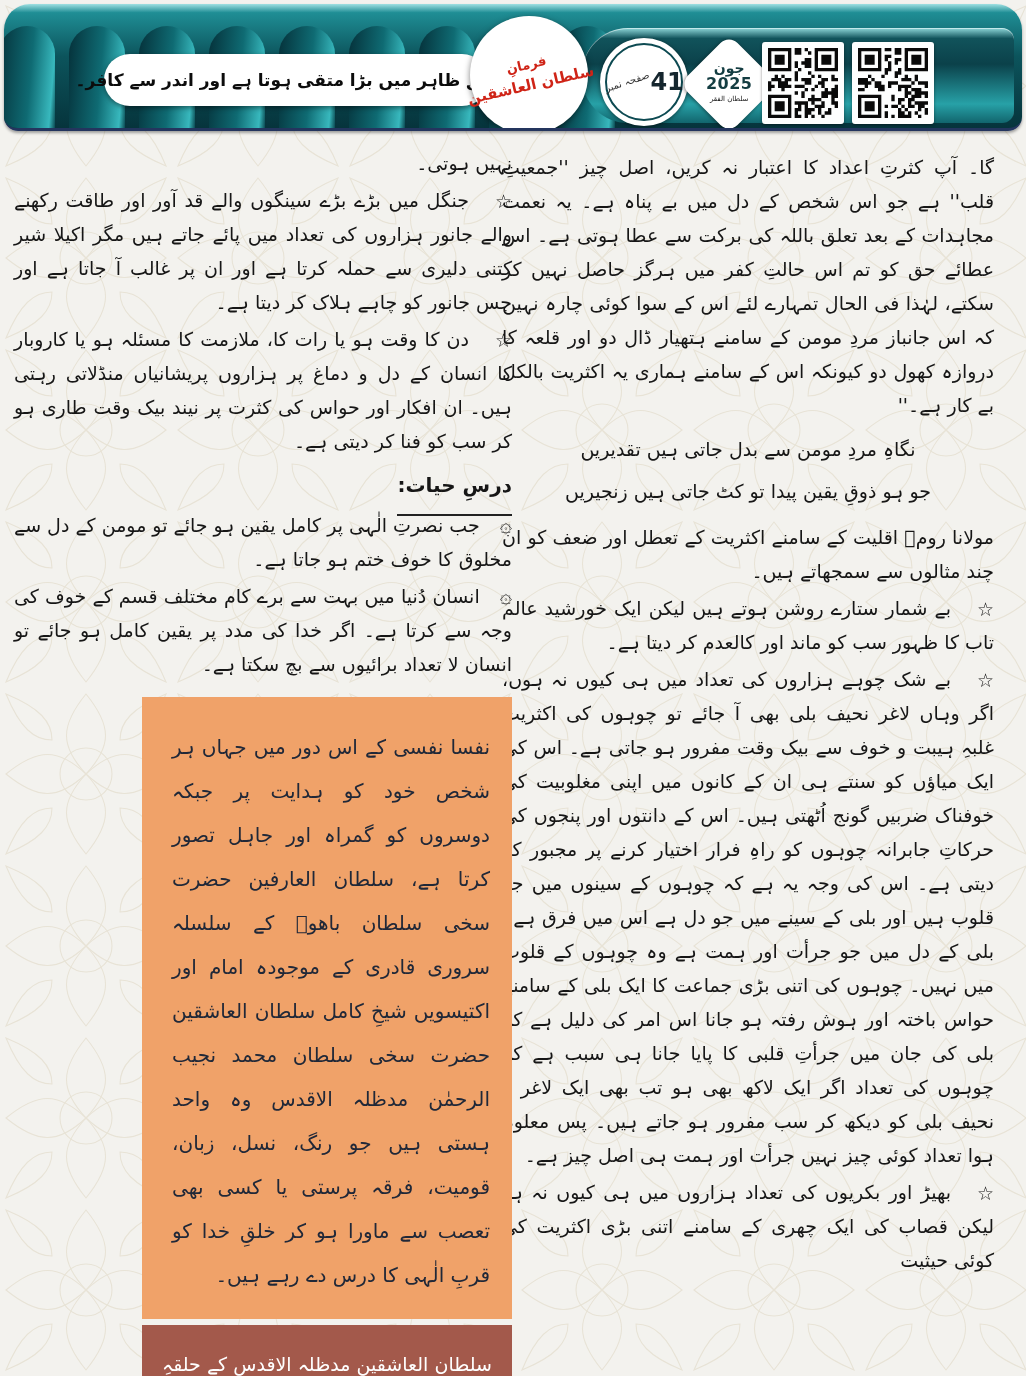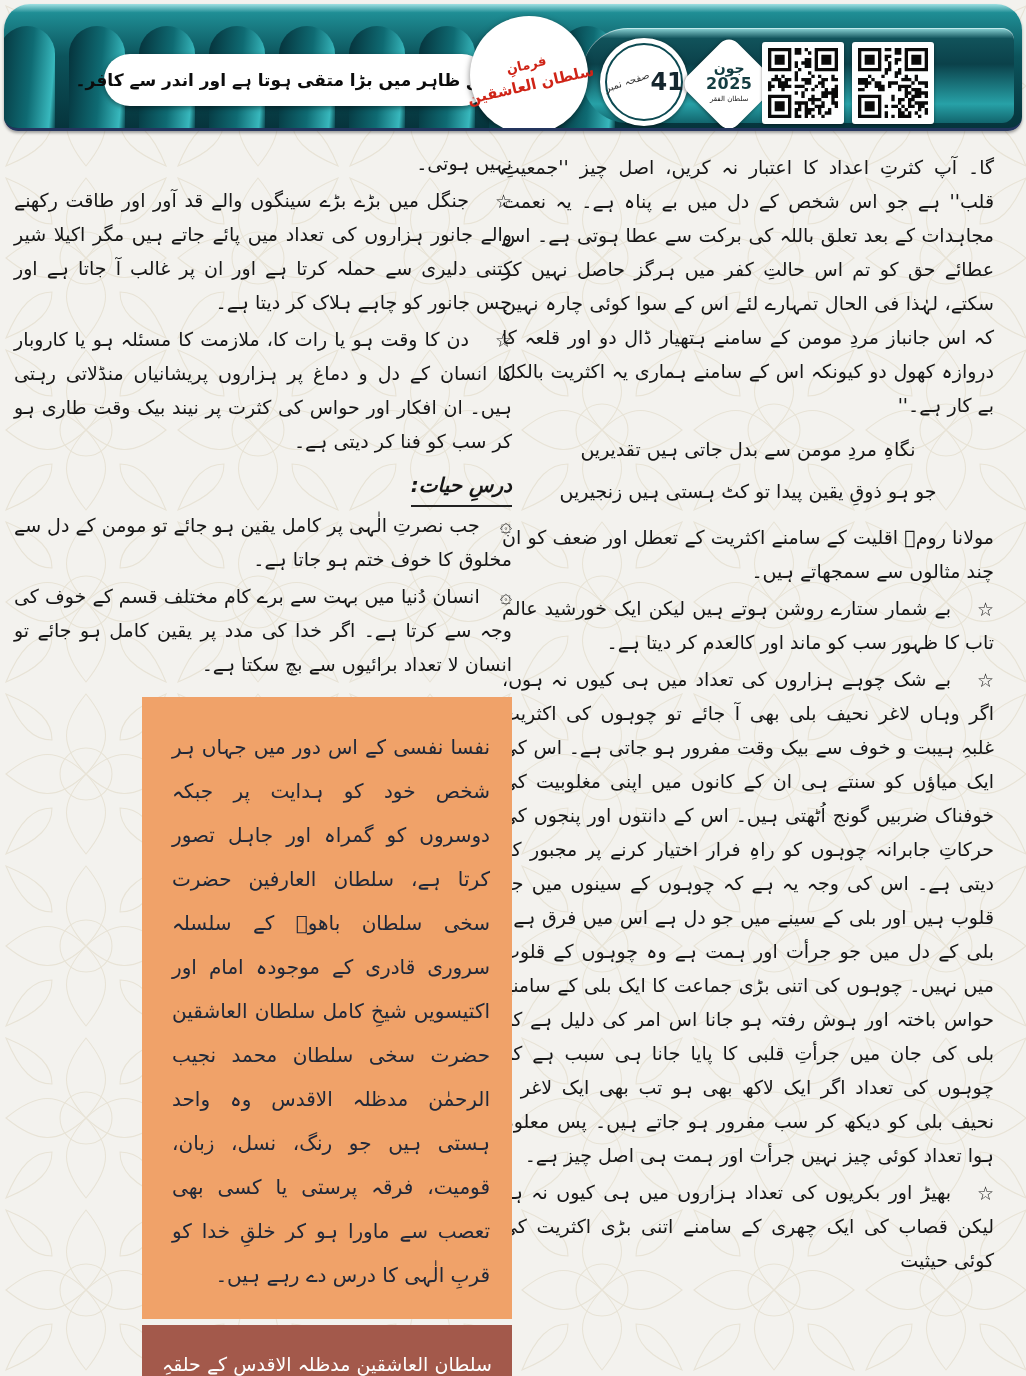--- a/index.html
+++ b/index.html
@@ -84,21 +84,21 @@
     font-size:19px;line-height:34px;text-align:justify;color:#161616;
   }
   .col-right{right:32px;top:150px;width:492px;}
   .col-left{left:14px;top:146px;width:498px;}
   .column p{margin:0 0 3px 0;}
   .bullet-star{display:inline-block;font-size:19px;margin-left:26px;color:#111;transform:translateY(1px);}
   .bullet-orn{display:inline-block;font-size:21px;margin-left:20px;color:#111;}
   .verse{margin:6px 0 8px 0;text-align:center;line-height:42px;}
   .verse div{white-space:nowrap;}
   .section-heading{margin:10px 0 6px 0;font-size:20px;font-weight:600;}
-  .section-heading span{border-bottom:2px solid #222;padding-bottom:8px;font-style:italic;}
+  .section-heading span{border-bottom:2px solid #222;padding-bottom:17px;}
 
   
   .highlight-box{
     width:370px;margin:16px 0 0 auto;direction:rtl;
     background:#f0a269;color:#202838;
     padding:28px 22px 22px 30px;box-sizing:border-box;
     font-size:20px;line-height:44px;text-align:justify;
   }
   .contact-box{
     width:370px;margin:6px 0 0 auto;direction:rtl;
@@ -178,21 +178,21 @@
     <svg viewBox="0 0 63 63">
         <path id="qr2" fill="#0a0a0a" d="M0,0h3v3h-3zM3,0h3v3h-3zM6,0h3v3h-3zM9,0h3v3h-3zM12,0h3v3h-3zM15,0h3v3h-3zM18,0h3v3h-3zM0,3h3v3h-3zM18,3h3v3h-3zM0,6h3v3h-3zM6,6h3v3h-3zM9,6h3v3h-3zM12,6h3v3h-3zM18,6h3v3h-3zM0,9h3v3h-3zM6,9h3v3h-3zM9,9h3v3h-3zM12,9h3v3h-3zM18,9h3v3h-3zM0,12h3v3h-3zM6,12h3v3h-3zM9,12h3v3h-3zM12,12h3v3h-3zM18,12h3v3h-3zM0,15h3v3h-3zM18,15h3v3h-3zM0,18h3v3h-3zM3,18h3v3h-3zM6,18h3v3h-3zM9,18h3v3h-3zM12,18h3v3h-3zM15,18h3v3h-3zM18,18h3v3h-3zM42,0h3v3h-3zM45,0h3v3h-3zM48,0h3v3h-3zM51,0h3v3h-3zM54,0h3v3h-3zM57,0h3v3h-3zM60,0h3v3h-3zM42,3h3v3h-3zM60,3h3v3h-3zM42,6h3v3h-3zM48,6h3v3h-3zM51,6h3v3h-3zM54,6h3v3h-3zM60,6h3v3h-3zM42,9h3v3h-3zM48,9h3v3h-3zM51,9h3v3h-3zM54,9h3v3h-3zM60,9h3v3h-3zM42,12h3v3h-3zM48,12h3v3h-3zM51,12h3v3h-3zM54,12h3v3h-3zM60,12h3v3h-3zM42,15h3v3h-3zM60,15h3v3h-3zM42,18h3v3h-3zM45,18h3v3h-3zM48,18h3v3h-3zM51,18h3v3h-3zM54,18h3v3h-3zM57,18h3v3h-3zM60,18h3v3h-3zM0,42h3v3h-3zM3,42h3v3h-3zM6,42h3v3h-3zM9,42h3v3h-3zM12,42h3v3h-3zM15,42h3v3h-3zM18,42h3v3h-3zM0,45h3v3h-3zM18,45h3v3h-3zM0,48h3v3h-3zM6,48h3v3h-3zM9,48h3v3h-3zM12,48h3v3h-3zM18,48h3v3h-3zM0,51h3v3h-3zM6,51h3v3h-3zM9,51h3v3h-3zM12,51h3v3h-3zM18,51h3v3h-3zM0,54h3v3h-3zM6,54h3v3h-3zM9,54h3v3h-3zM12,54h3v3h-3zM18,54h3v3h-3zM0,57h3v3h-3zM18,57h3v3h-3zM0,60h3v3h-3zM3,60h3v3h-3zM6,60h3v3h-3zM9,60h3v3h-3zM12,60h3v3h-3zM15,60h3v3h-3zM18,60h3v3h-3zM24,0h3v3h-3zM27,0h3v3h-3zM33,0h3v3h-3zM36,0h3v3h-3zM33,3h3v3h-3zM36,3h3v3h-3zM24,6h3v3h-3zM27,6h3v3h-3zM24,9h3v3h-3zM33,9h3v3h-3zM36,9h3v3h-3zM27,12h3v3h-3zM33,12h3v3h-3zM27,15h3v3h-3zM24,18h3v3h-3zM27,18h3v3h-3zM36,18h3v3h-3zM24,21h3v3h-3zM33,21h3v3h-3zM36,21h3v3h-3zM9,24h3v3h-3zM21,24h3v3h-3zM33,24h3v3h-3zM42,24h3v3h-3zM51,24h3v3h-3zM0,27h3v3h-3zM3,27h3v3h-3zM6,27h3v3h-3zM12,27h3v3h-3zM39,27h3v3h-3zM42,27h3v3h-3zM45,27h3v3h-3zM51,27h3v3h-3zM0,30h3v3h-3zM3,30h3v3h-3zM6,30h3v3h-3zM9,30h3v3h-3zM15,30h3v3h-3zM18,30h3v3h-3zM27,30h3v3h-3zM30,30h3v3h-3zM33,30h3v3h-3zM48,30h3v3h-3zM54,30h3v3h-3zM57,30h3v3h-3zM60,30h3v3h-3zM6,33h3v3h-3zM15,33h3v3h-3zM18,33h3v3h-3zM21,33h3v3h-3zM27,33h3v3h-3zM36,33h3v3h-3zM39,33h3v3h-3zM42,33h3v3h-3zM45,33h3v3h-3zM60,33h3v3h-3zM0,36h3v3h-3zM3,36h3v3h-3zM18,36h3v3h-3zM21,36h3v3h-3zM36,36h3v3h-3zM42,36h3v3h-3zM48,36h3v3h-3zM51,36h3v3h-3zM54,36h3v3h-3zM42,39h3v3h-3zM45,39h3v3h-3zM51,39h3v3h-3zM54,39h3v3h-3zM57,39h3v3h-3zM60,39h3v3h-3zM30,42h3v3h-3zM42,42h3v3h-3zM48,42h3v3h-3zM51,42h3v3h-3zM54,42h3v3h-3zM60,42h3v3h-3zM30,45h3v3h-3zM36,45h3v3h-3zM39,45h3v3h-3zM45,45h3v3h-3zM48,45h3v3h-3zM36,48h3v3h-3zM45,48h3v3h-3zM51,48h3v3h-3zM54,48h3v3h-3zM57,48h3v3h-3zM60,48h3v3h-3zM24,51h3v3h-3zM30,51h3v3h-3zM33,51h3v3h-3zM39,51h3v3h-3zM45,51h3v3h-3zM48,51h3v3h-3zM54,51h3v3h-3zM57,51h3v3h-3zM36,54h3v3h-3zM42,54h3v3h-3zM54,54h3v3h-3zM60,54h3v3h-3zM24,57h3v3h-3zM36,57h3v3h-3zM39,57h3v3h-3zM45,57h3v3h-3zM51,57h3v3h-3zM60,57h3v3h-3zM24,60h3v3h-3zM30,60h3v3h-3zM36,60h3v3h-3zM39,60h3v3h-3zM42,60h3v3h-3zM45,60h3v3h-3zM54,60h3v3h-3z"></path>
       </svg>
   </div>
 </div>
 
 <div class="column col-right">
   <p>گا۔ آپ کثرتِ اعداد کا اعتبار نہ کریں، اصل چیز ''جمعیتِ قلب'' ہے جو اس شخص کے دل میں بے پناہ ہے۔ یہ نعمت مجاہدات کے بعد تعلق باللہ کی برکت سے عطا ہوتی ہے۔ اس عطائے حق کو تم اس حالتِ کفر میں ہرگز حاصل نہیں کر سکتے، لہٰذا فی الحال تمہارے لئے اس کے سوا کوئی چارہ نہیں کہ اس جانباز مردِ مومن کے سامنے ہتھیار ڈال دو اور قلعہ کا دروازہ کھول دو کیونکہ اس کے سامنے ہماری یہ اکثریت بالکل بے کار ہے۔''</p>
   <div class="verse">
     <div>نگاہِ مردِ مومن سے بدل جاتی ہیں تقدیریں</div>
-    <div>جو ہو ذوقِ یقین پیدا تو کٹ ہستی ہیں زنجیریں</div>
+    <div>جو ہو ذوقِ یقین پیدا تو کٹ جاتی ہیں زنجیریں</div>
   </div>
   <p>مولانا رومؒ اقلیت کے سامنے اکثریت کے تعطل اور ضعف کو ان چند مثالوں سے سمجھاتے ہیں۔</p>
   <p><span class="bullet-star">☆</span><span>بے شمار ستارے روشن ہوتے ہیں لیکن ایک خورشید عالم تاب کا ظہور سب کو ماند اور کالعدم کر دیتا ہے۔</span></p>
   <p><span class="bullet-star">☆</span><span>بے شک چوہے ہزاروں کی تعداد میں ہی کیوں نہ ہوں، اگر وہاں لاغر نحیف بلی بھی آ جائے تو چوہوں کی اکثریت غلبہِ ہیبت و خوف سے بیک وقت مفرور ہو جاتی ہے۔ اس کی ایک میاؤں کو سنتے ہی ان کے کانوں میں اپنی مغلوبیت کی خوفناک ضربیں گونج اُٹھتی ہیں۔ اس کے دانتوں اور پنجوں کی حرکاتِ جابرانہ چوہوں کو راہِ فرار اختیار کرنے پر مجبور کر دیتی ہے۔ اس کی وجہ یہ ہے کہ چوہوں کے سینوں میں جو قلوب ہیں اور بلی کے سینے میں جو دل ہے اس میں فرق ہے۔ بلی کے دل میں جو جرأت اور ہمت ہے وہ چوہوں کے قلوب میں نہیں۔ چوہوں کی اتنی بڑی جماعت کا ایک بلی کے سامنے حواس باختہ اور ہوش رفتہ ہو جانا اس امر کی دلیل ہے کہ بلی کی جان میں جرأتِ قلبی کا پایا جانا ہی سبب ہے کہ چوہوں کی تعداد اگر ایک لاکھ بھی ہو تب بھی ایک لاغر و نحیف بلی کو دیکھ کر سب مفرور ہو جاتے ہیں۔ پس معلوم ہوا تعداد کوئی چیز نہیں جرأت اور ہمت ہی اصل چیز ہے۔</span></p>
   <p><span class="bullet-star">☆</span><span>بھیڑ اور بکریوں کی تعداد ہزاروں میں ہی کیوں نہ ہو لیکن قصاب کی ایک چھری کے سامنے اتنی بڑی اکثریت کی کوئی حیثیت</span></p>
 </div>
 
 <div class="column col-left">
   <p>نہیں ہوتی۔</p>
   <p><span class="bullet-star">☆</span><span>جنگل میں بڑے بڑے سینگوں والے قد آور اور طاقت رکھنے والے جانور ہزاروں کی تعداد میں پائے جاتے ہیں مگر اکیلا شیر کتنی دلیری سے حملہ کرتا ہے اور ان پر غالب آ جاتا ہے اور جس جانور کو چاہے ہلاک کر دیتا ہے۔</span></p>

